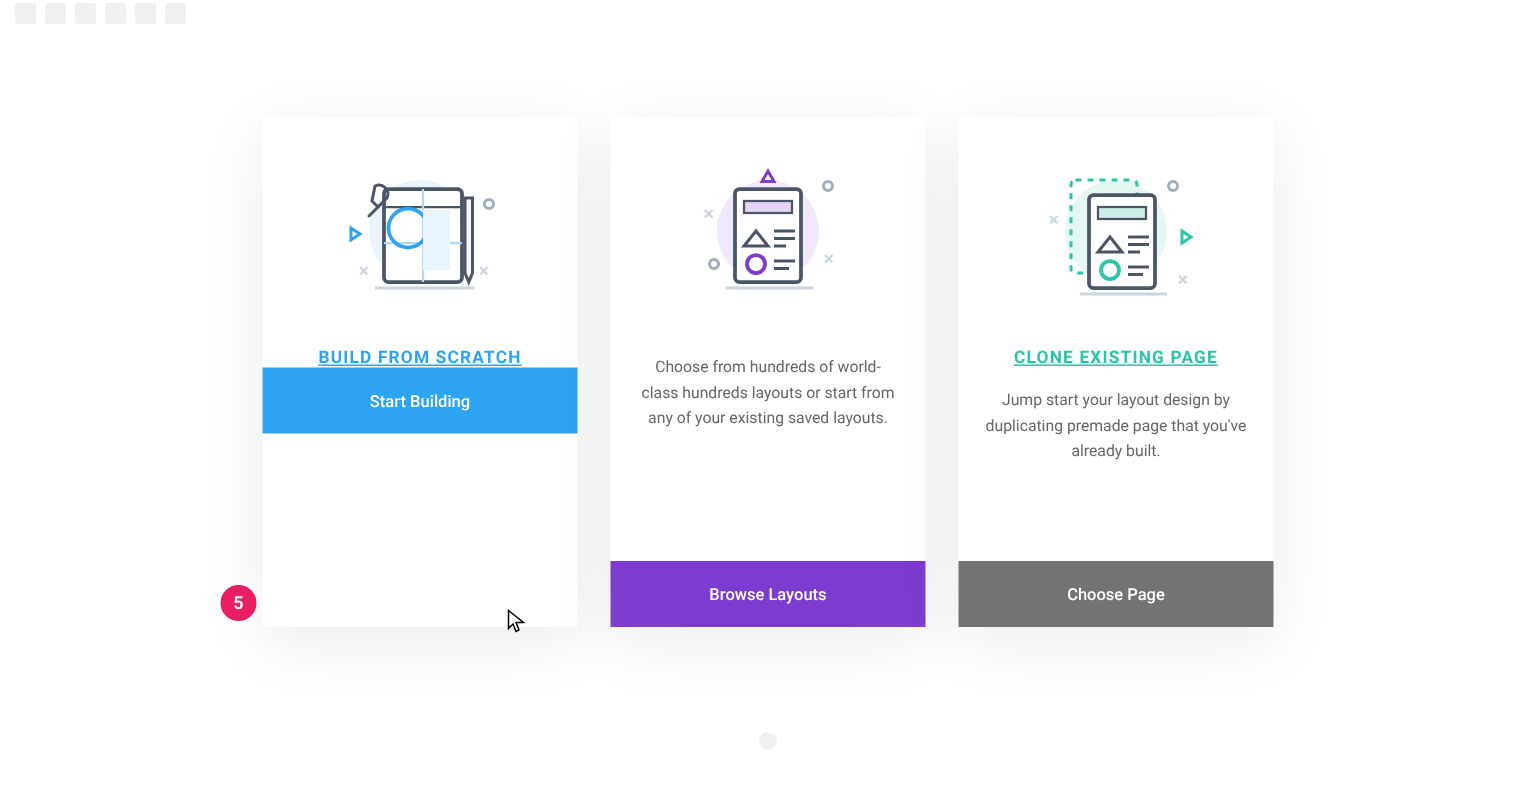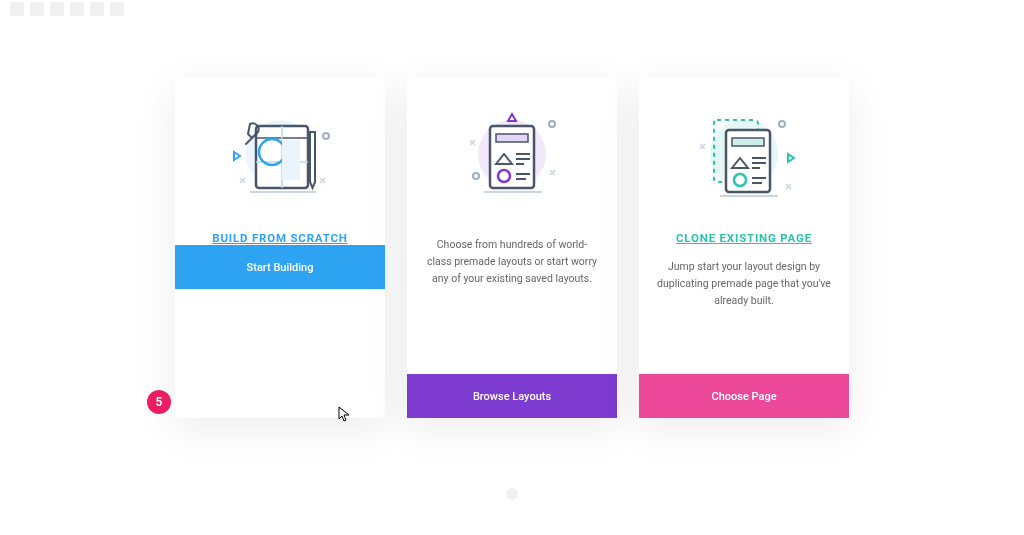--- a/index.html
+++ b/index.html
@@ -70,21 +70,21 @@
       display: flex;
       align-items: center;
       justify-content: center;
       color: #fff;
       font-size: 11px;
       font-weight: 500;
       cursor: pointer;
     }
     .card-scratch .card-button { background: #2ea3f2; }
     .card-premade .card-button { background: #7e3bd0; }
-    .card-clone .card-button { background: #ec4899; }
+    .card-clone .card-button { background: #737373; }
     .step-badge {
       position: absolute;
       left: 147px;
       top: 390px;
       width: 24px;
       height: 24px;
       border-radius: 50%;
       background: #e91e63;
       color: #fff;
       font-size: 12px;
@@ -168,21 +168,21 @@
         <line x1="74" y1="83" x2="84" y2="83" stroke="#4a5568" stroke-width="2"></line>
 
         <path d="M70 18 l4 7 l-8 0 z" fill="none" stroke="#7e3bd0" stroke-width="2"></path>
         <circle cx="110" cy="28" r="3" fill="none" stroke="#a0aec0" stroke-width="2"></circle>
         <path d="M28 44 l5 5 M33 44 l-5 5" stroke="#cbd5e0" stroke-width="1.5"></path>
         <path d="M108 74 l5 5 M113 74 l-5 5" stroke="#cbd5e0" stroke-width="1.5"></path>
         <circle cx="34" cy="80" r="3" fill="none" stroke="#a0aec0" stroke-width="2"></circle>
         <line x1="42" y1="96" x2="100" y2="96" stroke="#cbd5e0" stroke-width="2"></line>
       </svg>
     </div>
-    <div class="card-desc">Choose from hundreds of world-class premade layouts or start worry any of your existing saved layouts.</div>
+    <div class="card-desc">Choose from hundreds of world-class hundreds layouts or start from any of your existing saved layouts.</div>
     <div class="card-button">Browse Layouts</div>
   </div>
 
   <div class="card card-clone">
     <div class="card-icon-area">
       <svg width="140" height="110" viewBox="0 0 140 110">
         <circle cx="70" cy="58" r="34" fill="#e4f7f2"></circle>
         <rect x="40" y="24" width="44" height="62" rx="3" fill="none" stroke="#29c4a9" stroke-width="2" stroke-dasharray="4 4"></rect>
         <rect x="52" y="34" width="44" height="62" rx="3" fill="#fff" stroke="#4a5568" stroke-width="2.5"></rect>
         <rect x="58" y="42" width="32" height="8" fill="#cdeee6" stroke="#4a5568" stroke-width="1.5"></rect>

